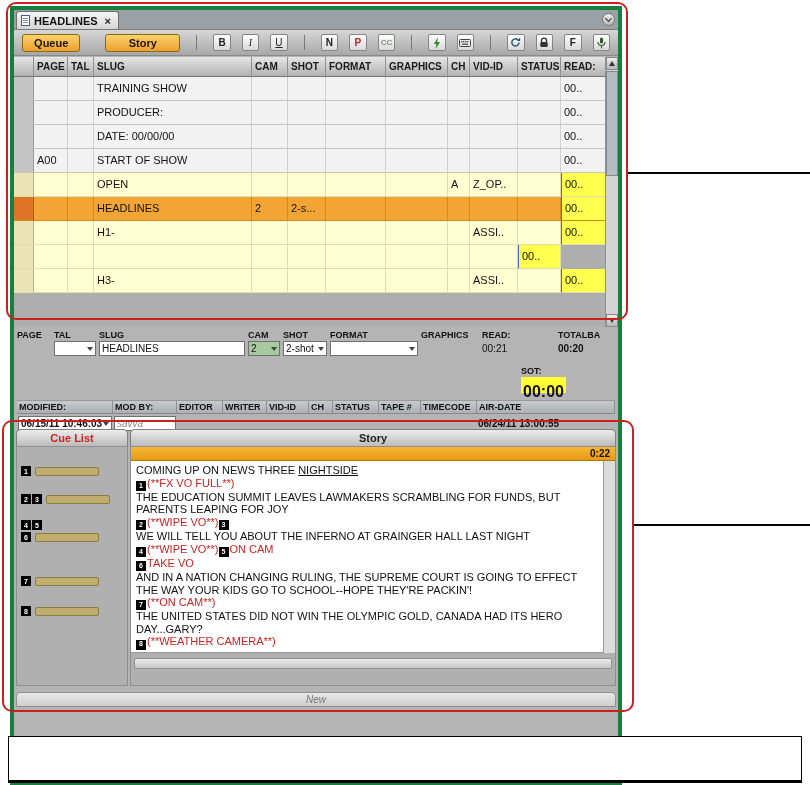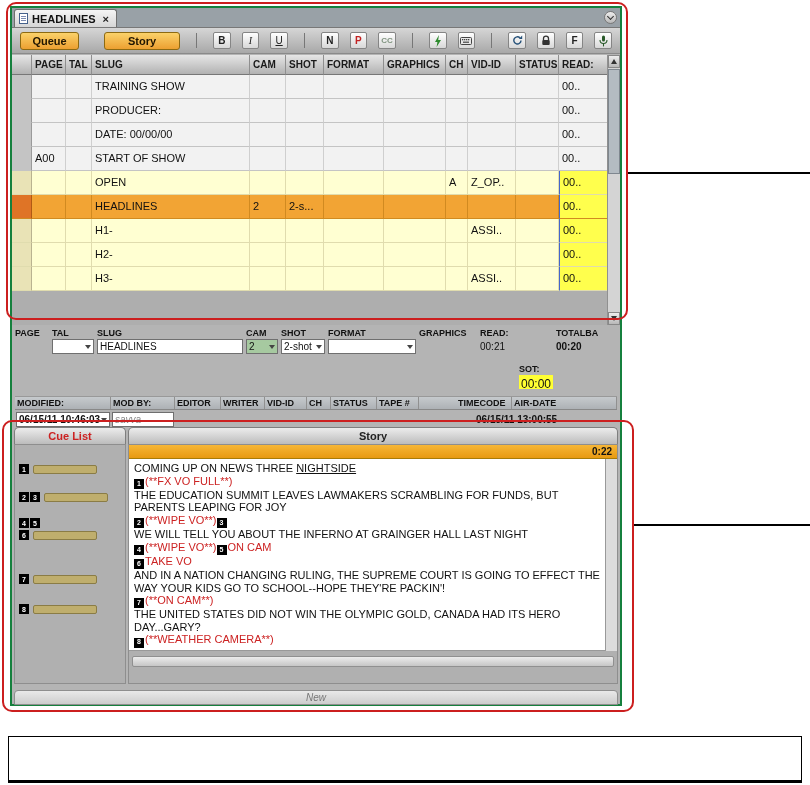--- a/index.html
+++ b/index.html
@@ -1,21 +1,21 @@
 <!DOCTYPE html>
 <html><head>
 <meta charset="utf-8">
 <style>
   * { margin:0; padding:0; box-sizing:border-box; }
   html,body { background:#fff; }
   body { width:810px; height:785px; font-family:"Liberation Sans", sans-serif; position:relative; overflow:hidden; }
   .page { position:absolute; inset:0; background:#fff; }
 
   
-  .app { position:absolute; left:10px; top:6px; width:612px; height:700px; background:#b4b4b4; border:2px solid #15803d; font-size:11px; }
+  .app { position:absolute; left:10px; top:6px; width:612px; height:780px; background:#b4b4b4; border:4px solid #15803d; font-size:11px; }
 
   
   .tabbar { position:relative; height:20px; background:#99a1a7; border-bottom:1px solid #787878; display:flex; align-items:flex-end; }
   .tab { display:flex; align-items:center; gap:4px; height:18px; margin-left:2px; padding:0 7px 0 4px;
          background:linear-gradient(#f5f5f5,#d6d6d6); border:1px solid #6f6f6f; border-bottom:none;
          border-radius:3px 3px 0 0; font-weight:bold; font-size:11px; color:#111; }
   .doc-icon { width:9px; height:11px; background:#fff; border:1px solid #44608a; position:relative; }
   .doc-icon::before { content:''; position:absolute; left:1px; top:2px; width:5px; height:1px; background:#7a8ab0; box-shadow:0 2px 0 #7a8ab0, 0 4px 0 #7a8ab0; }
   .tab-close { font-weight:bold; margin-left:3px; color:#222; }
   .tab-chevron { position:absolute; right:3px; top:3px; width:13px; height:13px; border-radius:50%;
@@ -67,21 +67,21 @@
   .form-row1 { display:flex; gap:3px; }
   .fgroup { display:flex; flex-direction:column; flex:none; }
   .flabel { font-size:9px; font-weight:bold; color:#111; line-height:11px; white-space:nowrap; overflow:hidden; }
   .fbox { height:15px; background:#fff; border:1px solid #6f6f6f; font-size:10px; padding:0 2px; display:flex;
           align-items:center; color:#111; white-space:nowrap; overflow:hidden; }
   .fbox.green { background:#a6c9a0; }
   .fbox.igray { color:#8a8a8a; font-style:italic; }
   .farrow { width:0; height:0; border-left:3px solid transparent; border-right:3px solid transparent; border-top:4px solid #444; margin-left:auto; }
   .ftext { font-size:10px; line-height:15px; color:#111; white-space:nowrap; }
   .ftext.bold { font-weight:bold; }
-  .fchip { height:14px; background:#ffff33; font-size:12px; font-weight:normal; line-height:14px; padding:2px 2px; align-self:flex-start; color:#111; }
+  .fchip { height:14px; background:#ffff33; font-size:16px; font-weight:bold; line-height:14px; padding:8px 2px; align-self:flex-start; color:#111; }
   .fblank { height:15px; }
   .form-row2-head { display:flex; margin-top:7px; border-top:1px solid #999; border-bottom:1px solid #888;
                     background:linear-gradient(#c6cacd,#adb1b5); }
   .f2cell { font-size:9px; font-weight:bold; padding:1px 2px; border-right:1px solid #909090; white-space:nowrap; overflow:hidden; color:#111; flex:none; }
   .form-row2-vals { display:flex; margin-top:2px; }
   .f2val { padding:0 1px; flex:none; }
   .f2val .fbox { width:100%; }
 
   
   .panel-tabs { position:absolute; left:0; top:419px; width:100%; height:17px; display:flex; gap:2px; padding:0 2px; }
@@ -305,21 +305,20 @@
             <div class="qcell"></div>
             <div class="qcell"></div>
             <div class="qcell">ASSI..</div>
             <div class="qcell"></div>
             <div class="qcell read">00..</div>
           </div>
           <div class="qrow yellow">
             <div class="qcell sel"></div>
             <div class="qcell"></div>
             <div class="qcell"></div>
-            <div class="qcell">H2-</div>
             <div class="qcell"></div>
             <div class="qcell"></div>
             <div class="qcell"></div>
             <div class="qcell"></div>
             <div class="qcell"></div>
             <div class="qcell"></div>
             <div class="qcell"></div>
             <div class="qcell read">00..</div>
           </div>
           <div class="qrow yellow">
@@ -397,39 +396,39 @@
         </div>
       <div class="form-row2-head">
           <div class="f2cell" style="width: 96px;">MODIFIED:</div>
           <div class="f2cell" style="width: 64px;">MOD BY:</div>
           <div class="f2cell" style="width: 46px;">EDITOR</div>
           <div class="f2cell" style="width: 44px;">WRITER</div>
           <div class="f2cell" style="width: 42px;">VID-ID</div>
           <div class="f2cell" style="width: 24px;">CH</div>
           <div class="f2cell" style="width: 46px;">STATUS</div>
           <div class="f2cell" style="width: 42px;">TAPE #</div>
-          <div class="f2cell" style="width: 56px; margin-left: 37px;">TIMECODE</div>
+          <div class="f2cell" style="width: 56px;">TIMECODE</div>
           <div class="f2cell" style="flex: 1 1 0%;">AIR-DATE</div>
         </div>
       <div class="form-row2-vals">
           <div class="f2val" style="width: 96px;">
             <div class="fbox" style="font-weight: bold;">06/15/11 10:46:03<div class="farrow"></div></div>
           </div>
           <div class="f2val" style="width: 64px;">
             <div class="fbox igray">savva</div>
           </div>
           <div class="f2val" style="width: 46px;"></div>
           <div class="f2val" style="width: 44px;"></div>
           <div class="f2val" style="width: 42px;"></div>
           <div class="f2val" style="width: 24px;"></div>
           <div class="f2val" style="width: 46px;"></div>
           <div class="f2val" style="width: 42px;"></div>
           <div class="f2val" style="width: 56px;"></div>
           <div class="f2val" style="flex: 1 1 0%;">
-            <div class="ftext bold">06/15/11 13:00:55</div>
+            <div class="ftext bold">06/24/11 13:00:55</div>
           </div>
         </div>
     </div>
 
     <div class="panel-tabs">
       <div class="ptab cue">Cue List</div>
       <div class="ptab story">Story</div>
     </div>
 
     <div class="story-section">

